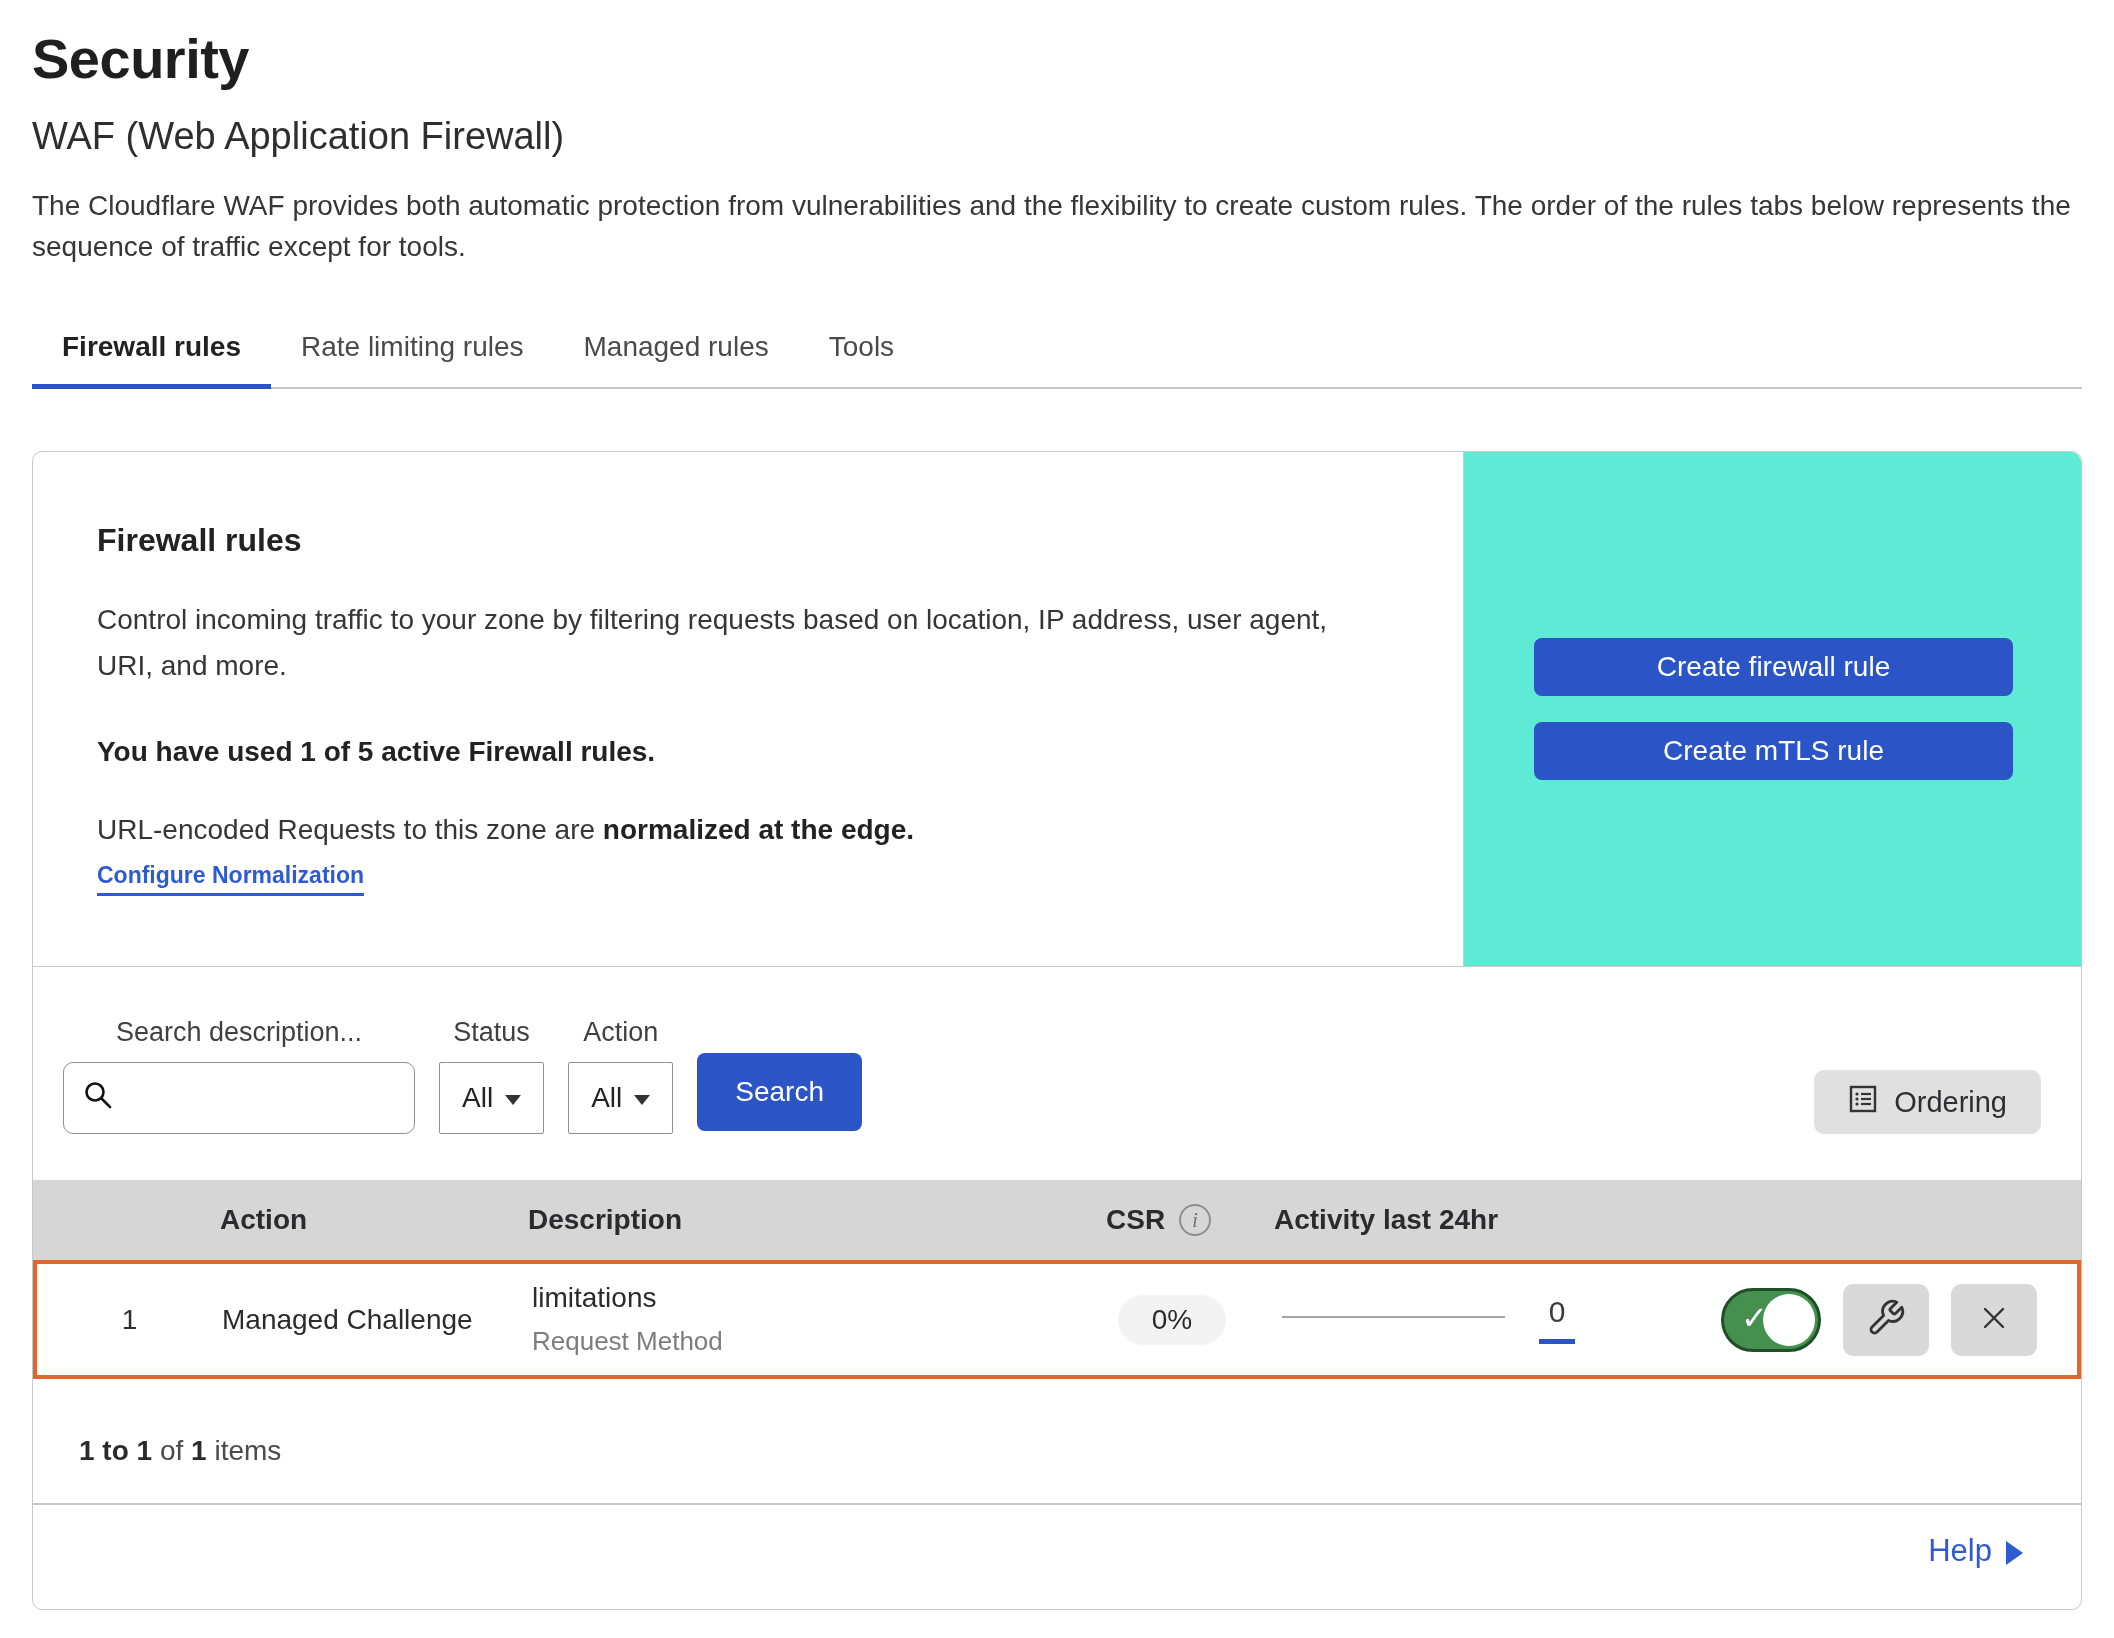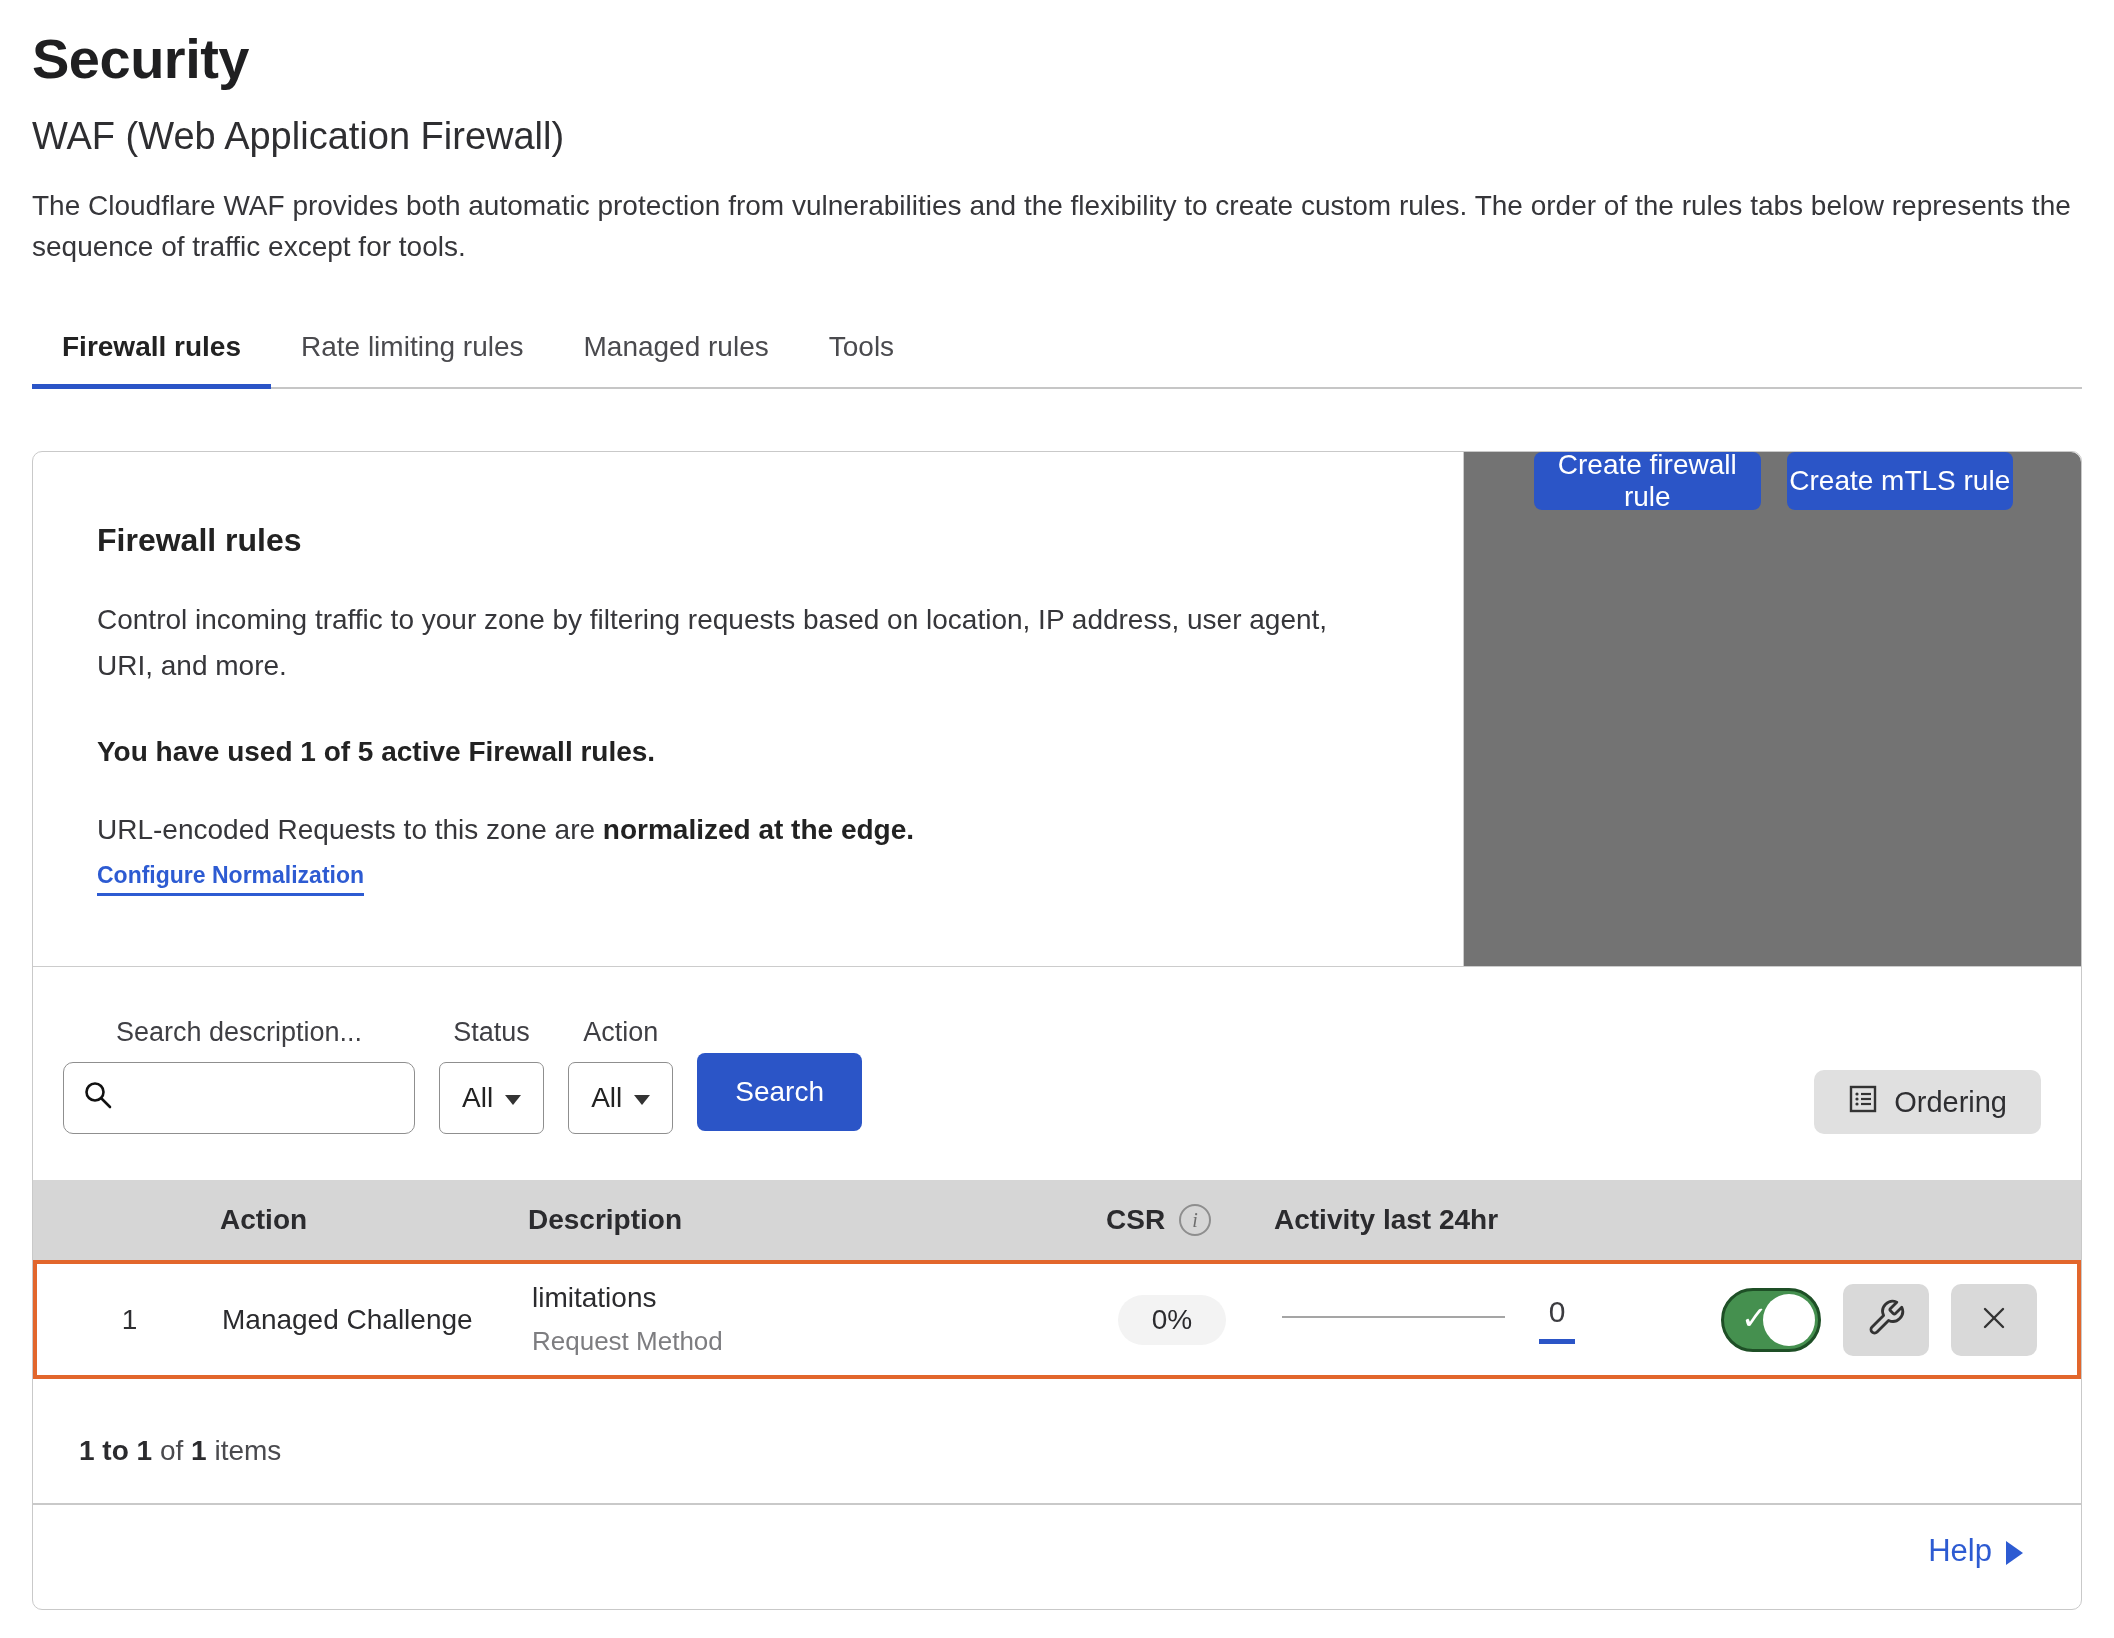--- a/index.html
+++ b/index.html
@@ -28,42 +28,42 @@
   .card-top { display:flex; }
   .card-top-left { flex:1; padding:70px 40px 0 64px; }
   .card-top-left h3 { font-size:32px; font-weight:700; color:#222; }
   .card-body-text { font-size:28px; line-height:1.65; color:#36363a; max-width:1290px; margin-top:38px; }
   .usage-line { font-size:28px; font-weight:700; margin-top:46px; color:#222; }
   .norm-line { font-size:28px; margin-top:46px; color:#36363a; }
   .norm-line b { color:#222; }
   .config-link { display:inline-block; margin-top:16px; font-size:23px; color:#2d5bd2; border-bottom:3px solid #2d5bd2; padding-bottom:4px; cursor:pointer;font-weight:bold; }
 
   .card-top-right {
-    width:618px; background:#737373; border-left:1px solid #cccccc;
+    width:618px; background:#5eead4; border-left:1px solid #cccccc;
     border-radius:0 10px 0 0;
-    display:flex; justify-content:center; gap:26px;
+    display:flex; flex-direction:column; justify-content:center; gap:26px;
     padding:0 68px 0 70px; min-height:514px;
   }
   .btn-blue {
     display:flex; align-items:center; justify-content:center;
     background:#2b55c7; color:#fff; font-size:28px;
     height:58px; border-radius:8px; border:none; cursor:pointer; width:100%;
     font-family:inherit;
   }
 
   
   .filters { border-top:1px solid #cccccc; display:flex; align-items:flex-start; gap:24px; padding:50px 40px 46px 30px; }
   .fgroup { display:flex; flex-direction:column; }
   .flabel { font-size:27px; color:#3f3f44; margin-bottom:14px;text-align:center; }
   .search-box {
     width:352px; height:72px; border:1.5px solid #8f8f8f; border-radius:10px;
     display:flex; align-items:center; padding:0 18px; background:#fff;
   }
   .select {
-    height:72px; border:1.5px solid #8f8f8f; border-radius:7px; background:#fff;
+    height:72px; border:1.5px solid #8f8f8f; border-radius:2px; background:#fff;
     display:flex; align-items:center; justify-content:center; gap:12px;
     font-size:28px; color:#222; padding:0 22px; cursor:pointer;
   }
   .caret { width:0; height:0; border-left:8px solid transparent; border-right:8px solid transparent; border-top:10px solid #333; margin-top:4px; }
   .btn-search {
     align-self:flex-end; height:78px; margin-bottom:3px; padding:0 38px;
     background:#2b55c7; color:#fff; font-size:28px; border:none; border-radius:8px; cursor:pointer;
     font-family:inherit;
   }
   .spacer { flex:1; }

